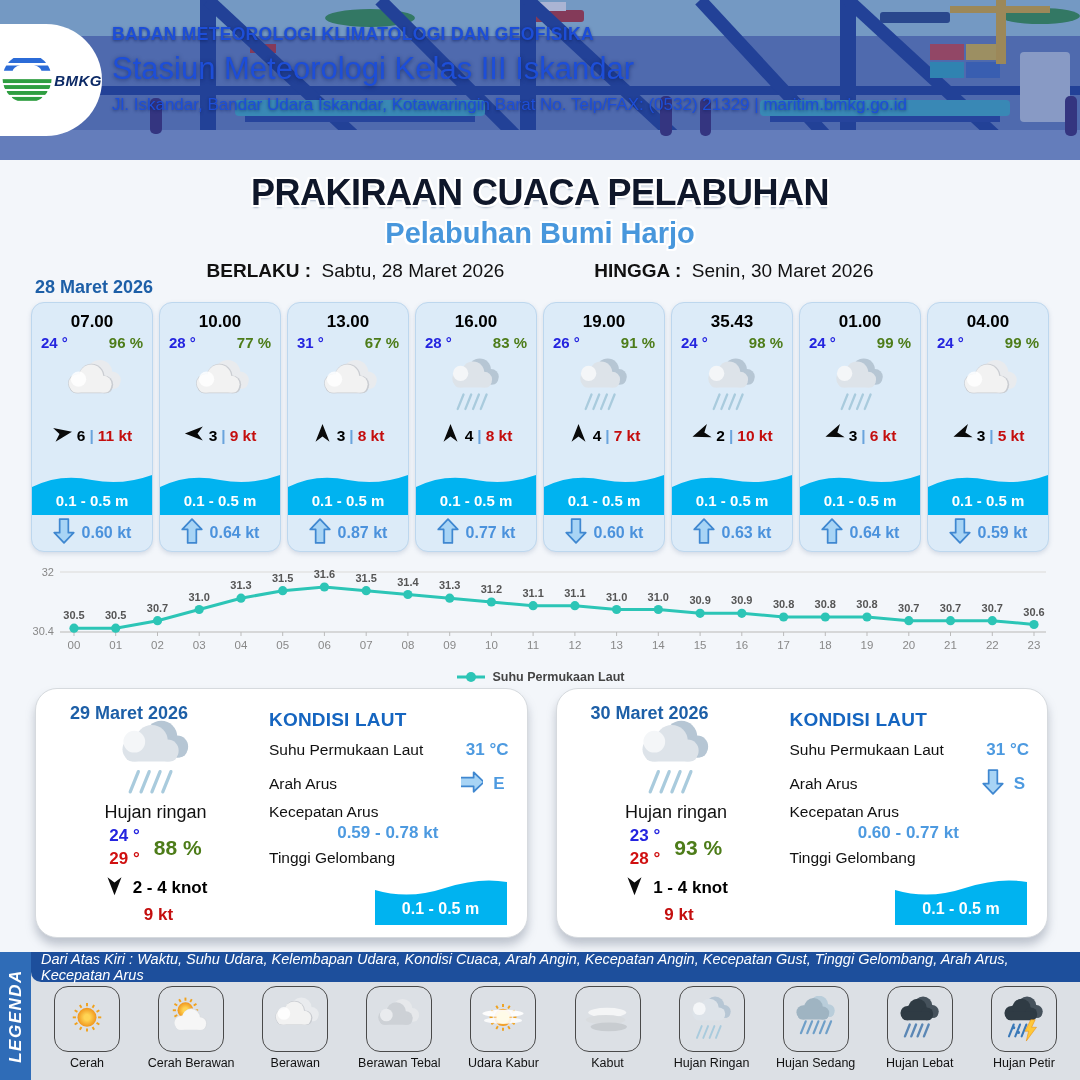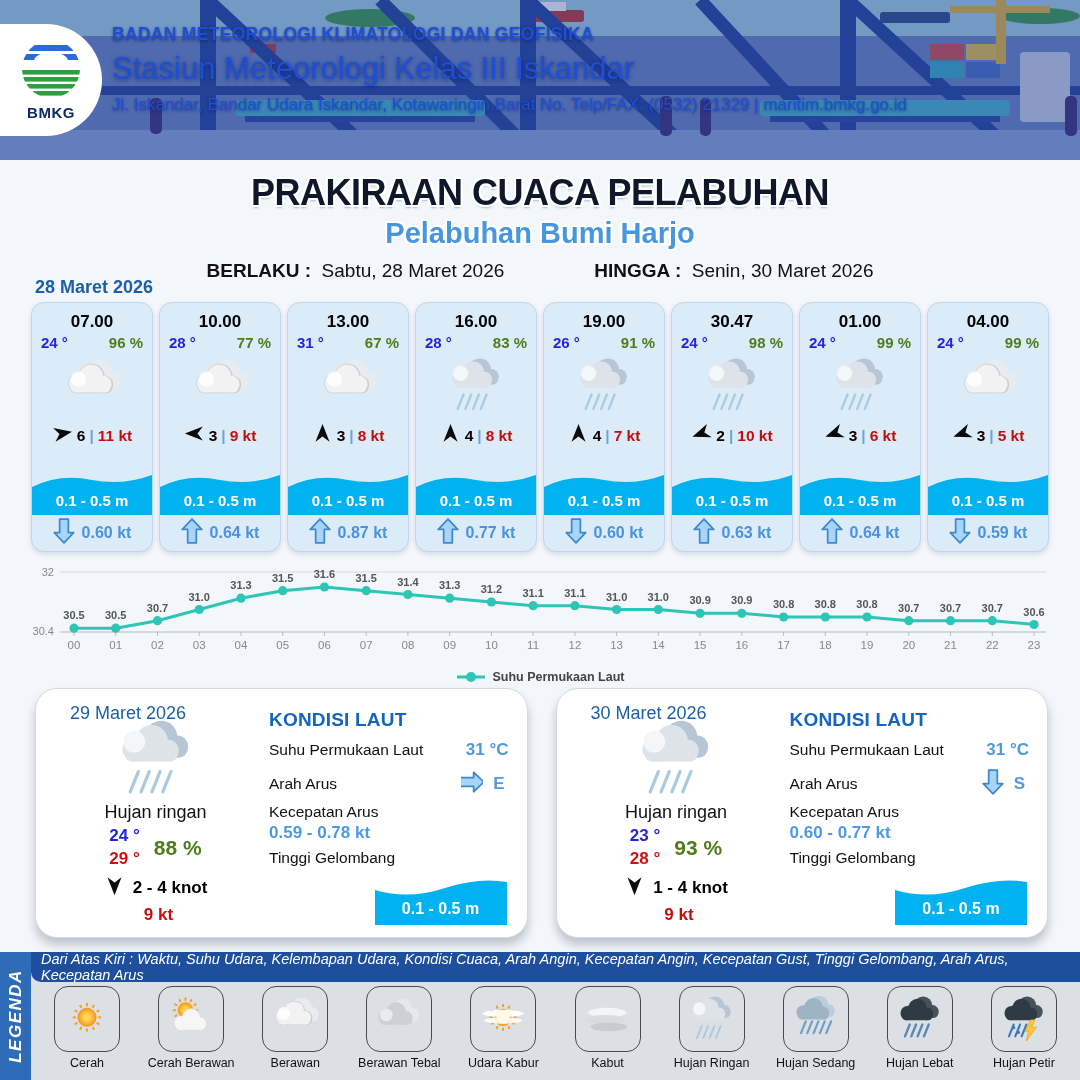--- a/index.html
+++ b/index.html
@@ -3,22 +3,22 @@
 <meta charset="utf-8">
 <style>
   * { margin:0; padding:0; box-sizing:border-box; }
   body { font-family:"Liberation Sans","DejaVu Sans",sans-serif; background:#e9edf2; }
   #page { position:relative; width:1080px; height:1080px; background:#f3f6fa; overflow:hidden; }
 
   
   .header { position:absolute; top:0; left:0; width:1080px; height:160px; overflow:hidden; }
   .header svg.bg { position:absolute; top:0; left:0; }
   .logo-pill { position:absolute; left:0; top:24px; width:102px; height:112px; background:#fff;
-               border-radius:0 56px 56px 0; display:flex; flex-direction:column; align-items:center;
-               justify-content:center; z-index:3; }
+               border-radius:0 56px 56px 0; display:flex; align-items:center;
+               justify-content:center; z-index:3;font-style:italic; }
   .logo-pill .bmkg-text { font-size:15px; font-weight:bold; color:#0d2a66; letter-spacing:.5px; margin-top:1px; }
   .header-text { position:absolute; left:112px; top:24px; z-index:3; color:#1d4ed8; }
   .h-org { font-size:17.5px; font-weight:bold; letter-spacing:.3px; text-shadow:0 1px 3px rgba(10,25,80,.6); }
   .h-station { font-size:31px; font-weight:normal; margin-top:6px; text-shadow:0 1px 4px rgba(10,25,80,.6); }
   .h-addr { font-size:17px; margin-top:8px; text-shadow:0 1px 3px rgba(10,25,80,.6); }
 
   
   .title-block { position:absolute; top:172px; left:0; width:1080px; text-align:center; }
   .main-title { font-size:36px; font-weight:bold; letter-spacing:-.5px; color:#0f172a;
       text-shadow:-2px -2px 0 #fff,2px -2px 0 #fff,-2px 2px 0 #fff,2px 2px 0 #fff,0 3px 2px rgba(120,140,170,.55); }
@@ -51,37 +51,37 @@
   
   .chart-wrap { position:absolute; top:556px; left:28px; width:1024px; }
   .chart-legend { display:flex; align-items:center; justify-content:center; gap:7px; margin-top:2px;
                   font-size:12.5px; font-weight:bold; color:#444; }
 
   
   .daily-row { position:absolute; top:688px; left:35px; width:1013px; display:flex; gap:28px; }
   .dcard { width:493px; height:250px; background:#fff; border:1px solid #d6dade; border-radius:22px;
            box-shadow:0 7px 10px rgba(110,120,140,.4); display:flex; padding:14px 18px 12px 22px; }
   .d-left { width:195px; display:flex; flex-direction:column; align-items:center; }
-  .d-date { font-size:18px; font-weight:normal; color:#1d5fa7; align-self:flex-start; margin-left:12px; }
+  .d-date { font-size:18px; font-weight:bold; color:#1d5fa7; align-self:flex-start; margin-left:12px; }
   .d-icon { height:86px; display:flex; align-items:center; justify-content:center; margin-top:-6px; }
   .d-cond { font-size:18px; color:#111; margin-top:2px; }
   .d-trh { display:flex; align-items:center; gap:14px; margin-top:2px; }
   .d-temps { display:flex; flex-direction:column; font-size:17px; font-weight:bold; line-height:1.35; }
   .d-tmin { color:#2424df; }
   .d-tmax { color:#d01010; }
   .d-hum { font-size:21px; font-weight:bold; color:#4d7c19; }
   .d-windrow { display:flex; align-items:center; gap:8px; font-size:17px; font-weight:bold; color:#000; margin-top:4px; }
   .d-gust { font-size:17px; font-weight:bold; color:#c40e0e; margin-top:4px; margin-left:6px; }
   .d-right { flex:1; padding-left:16px; padding-top:6px; position:relative; }
   .d-sea-title { font-size:19px; font-weight:bold; color:#1565c0; letter-spacing:.2px; }
   .sea-row { display:flex; justify-content:space-between; align-items:center; margin-top:9px; }
   .sea-label { font-size:15.5px; color:#111; }
   .sea-val { font-size:17px; font-weight:bold; color:#4d9ae0; }
   .sea-dir { display:flex; align-items:center; gap:10px; padding-right:4px; }
-  .sea-speed-line { text-align:left; font-size:17px; font-weight:bold; color:#4d9ae0; margin-top:2px; padding-right:2px; }
+  .sea-speed-line { text-align:center; font-size:17px; font-weight:bold; color:#4d9ae0; margin-top:2px; padding-right:2px; }
   .sea-wavebox { position:absolute; right:2px; bottom:0; width:132px; }
   .sea-wavebox svg { display:block; }
   .sea-wavetxt { background:#00b3f0; color:#fff; font-size:16px; font-weight:bold; text-align:center; padding:0 0 7px 0; }
 
   
   .legend { position:absolute; top:952px; left:0; width:1080px; height:128px; background:#dce0e5; }
   .legend-side { position:absolute; left:0; top:0; width:31px; height:128px; background:#2f6cb7;
                  display:flex; align-items:center; justify-content:center; }
   .legend-side span { transform:rotate(-90deg); font-size:17px; font-weight:bold; font-style:italic;
                       color:#fff; letter-spacing:1.5px; white-space:nowrap; }
@@ -445,21 +445,21 @@
       <div class="hc-current">
         <span><svg width="22" height="26" viewBox="0 0 20 24">
               <g transform="rotate(180 10 12)">
                 <path d="M10 1 L19 10.5 L14 10.5 L14 23 L6 23 L6 10.5 L1 10.5 Z" fill="#a8d4f5" stroke="#3f87d0" stroke-width="1.6" stroke-linejoin="round"></path>
               </g>
             </svg></span>
         <span>0.60 kt</span>
       </div>
     </div>
       <div class="hcard">
-      <div class="hc-time">30.47</div>
+      <div class="hc-time">35.43</div>
       <div class="hc-th">
         <span class="hc-temp">24 °</span>
         <span class="hc-hum">98 %</span>
       </div>
       <div class="hc-icon">
           <svg width="68" height="55.76" viewBox="0 0 62 58">
             <g transform="translate(7 -3) scale(.9)">
               <circle cx="17" cy="24" r="10" fill="#b6c6d4"></circle>
               <circle cx="31" cy="17" r="13" fill="#b6c6d4"></circle>
               <circle cx="44" cy="25" r="9" fill="#b6c6d4"></circle>

